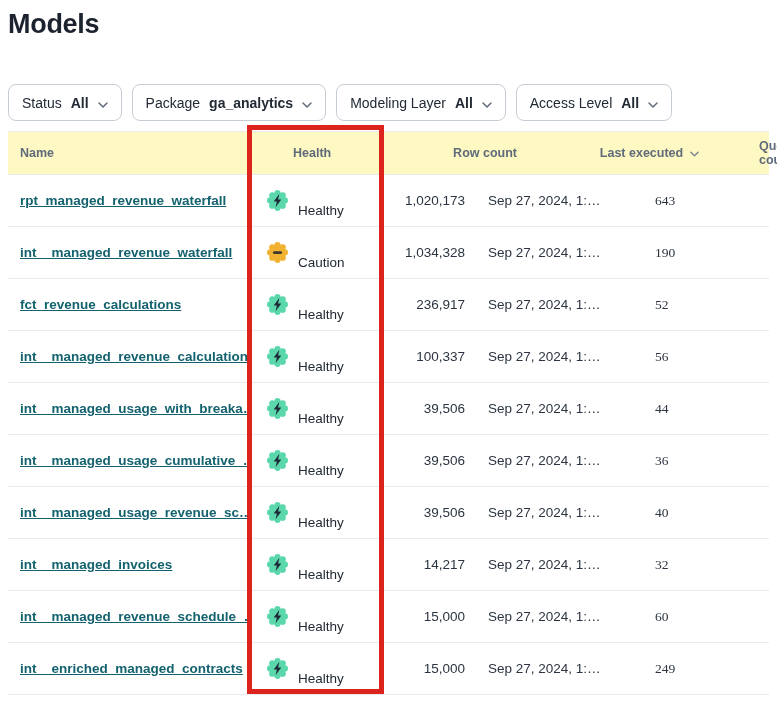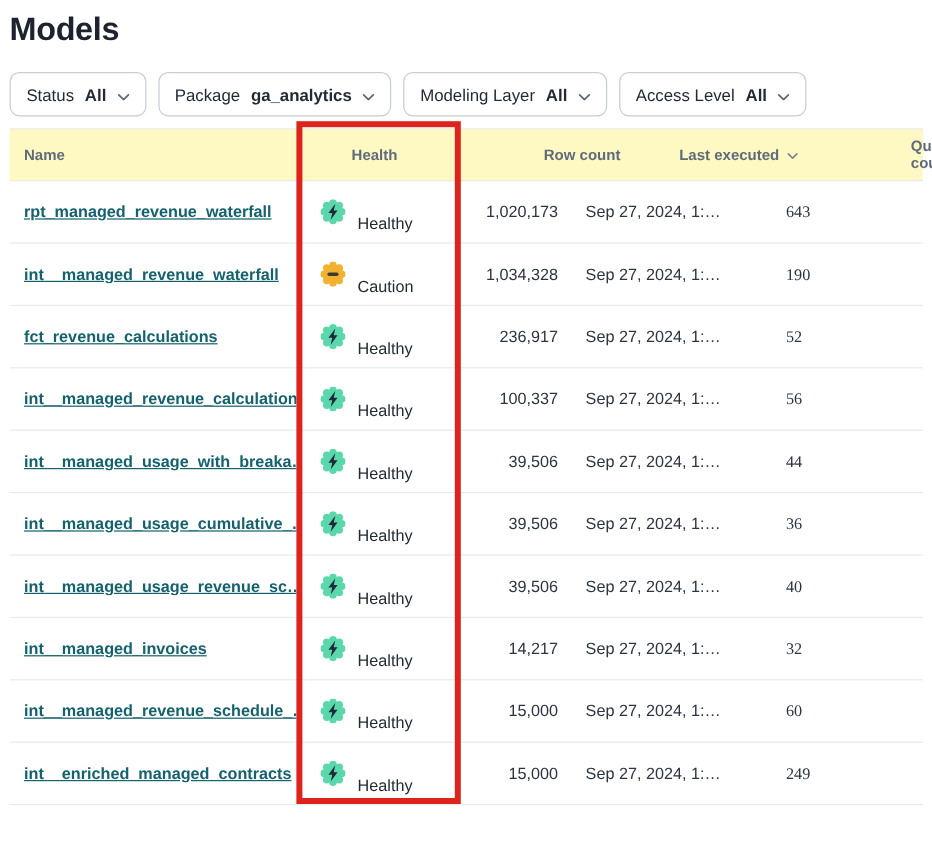--- a/index.html
+++ b/index.html
@@ -17,41 +17,41 @@
   body{
     width:777px;height:703px;overflow:hidden;background:#fff;
     font-family:"Liberation Sans","DejaVu Sans",sans-serif;
     color:var(--body_text);
   }
   .page{position:relative;padding:8px;width:777px;height:576px;}
   .page-title{
     margin:0;font-size:27px;line-height:32px;font-weight:700;
     color:#1c232e;letter-spacing:-0.3px;
   }
-  .filter-bar{display:flex;gap:10px;margin-top:20px;}
+  .filter-bar{display:flex;gap:10px;margin-top:44px;}
   .chip{
     display:inline-flex;align-items:center;gap:9px;height:37px;
     padding:0 13px;background:#fff;border:1px solid #c7cdd5;border-radius:8px;
     font-family:inherit;font-size:14px;color:#222a36;cursor:pointer;
   }
   .chip-label{color:#222a36;}
   .chip-value{color:#222a36;font-weight:bold;}
   .chip .chev{display:block;margin-top:1px;}
 
   .table-wrap{position:relative;margin-top:10px;width:761px;}
   .thead{
     display:grid;grid-template-columns:239px 136px 90px 182px 1fr;
     height:44px;align-items:center;background:#fef9c3;
     border-top:1px solid #e9ebef;border-bottom:1px solid var(--divider);
     font-size:12.5px;font-weight:700;color:var(--header_text);gap:26px;
   }
   .th-name{padding-left:12px;}
   .th-health{padding-left:20px;}
   .th-rowcount{text-align:right;padding-right:8px;}
-  .th-lastexec{display:flex;align-items:center;gap:7px;padding-left:15px;cursor:pointer;}
+  .th-lastexec{display:flex;align-items:center;gap:7px;padding-left:15px;cursor:pointer;justify-content:center;}
   .th-querycount{display:flex;align-items:center;justify-content:flex-end;gap:5px;padding-right:12px;}
 
   .trow{
     display:grid;grid-template-columns:239px 136px 90px 182px 1fr;
     height:52px;align-items:center;border-bottom:1px solid var(--divider);
     font-size:13.5px;
   }
   .name-cell{padding-left:12px;overflow:hidden;}
   .model-link{
     color:var(--accent_link);font-weight:700;text-decoration:underline;

